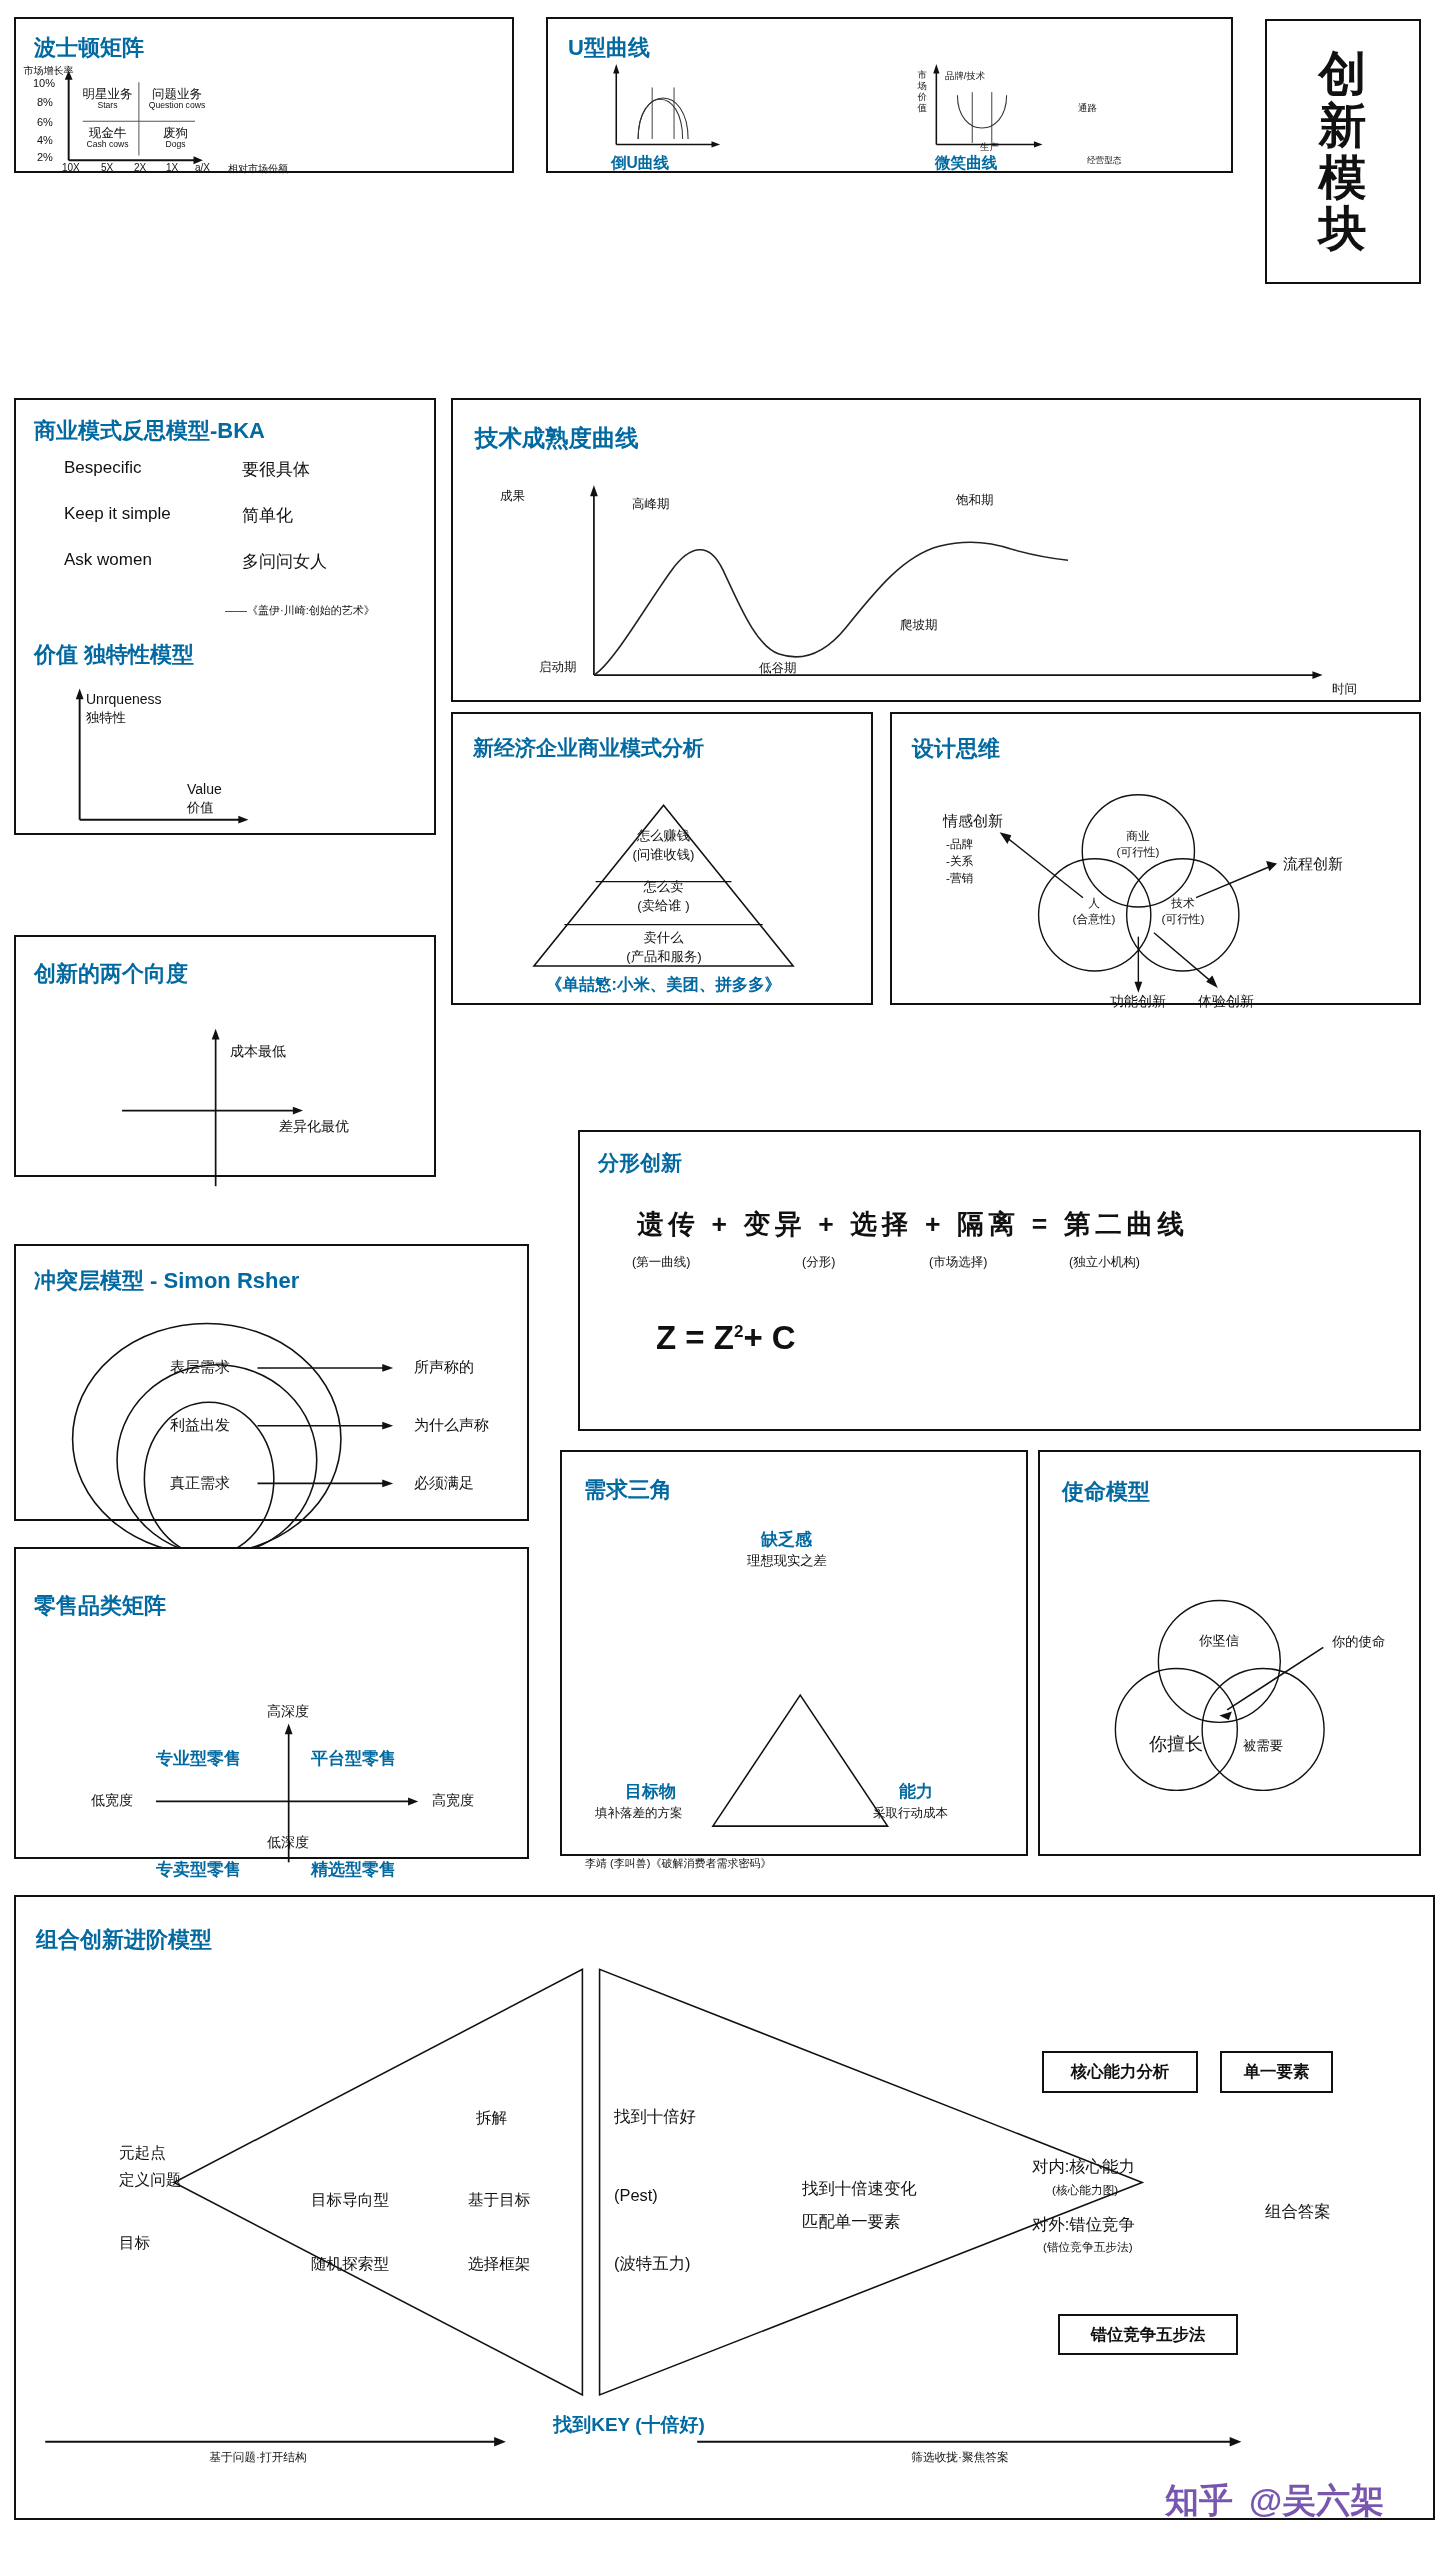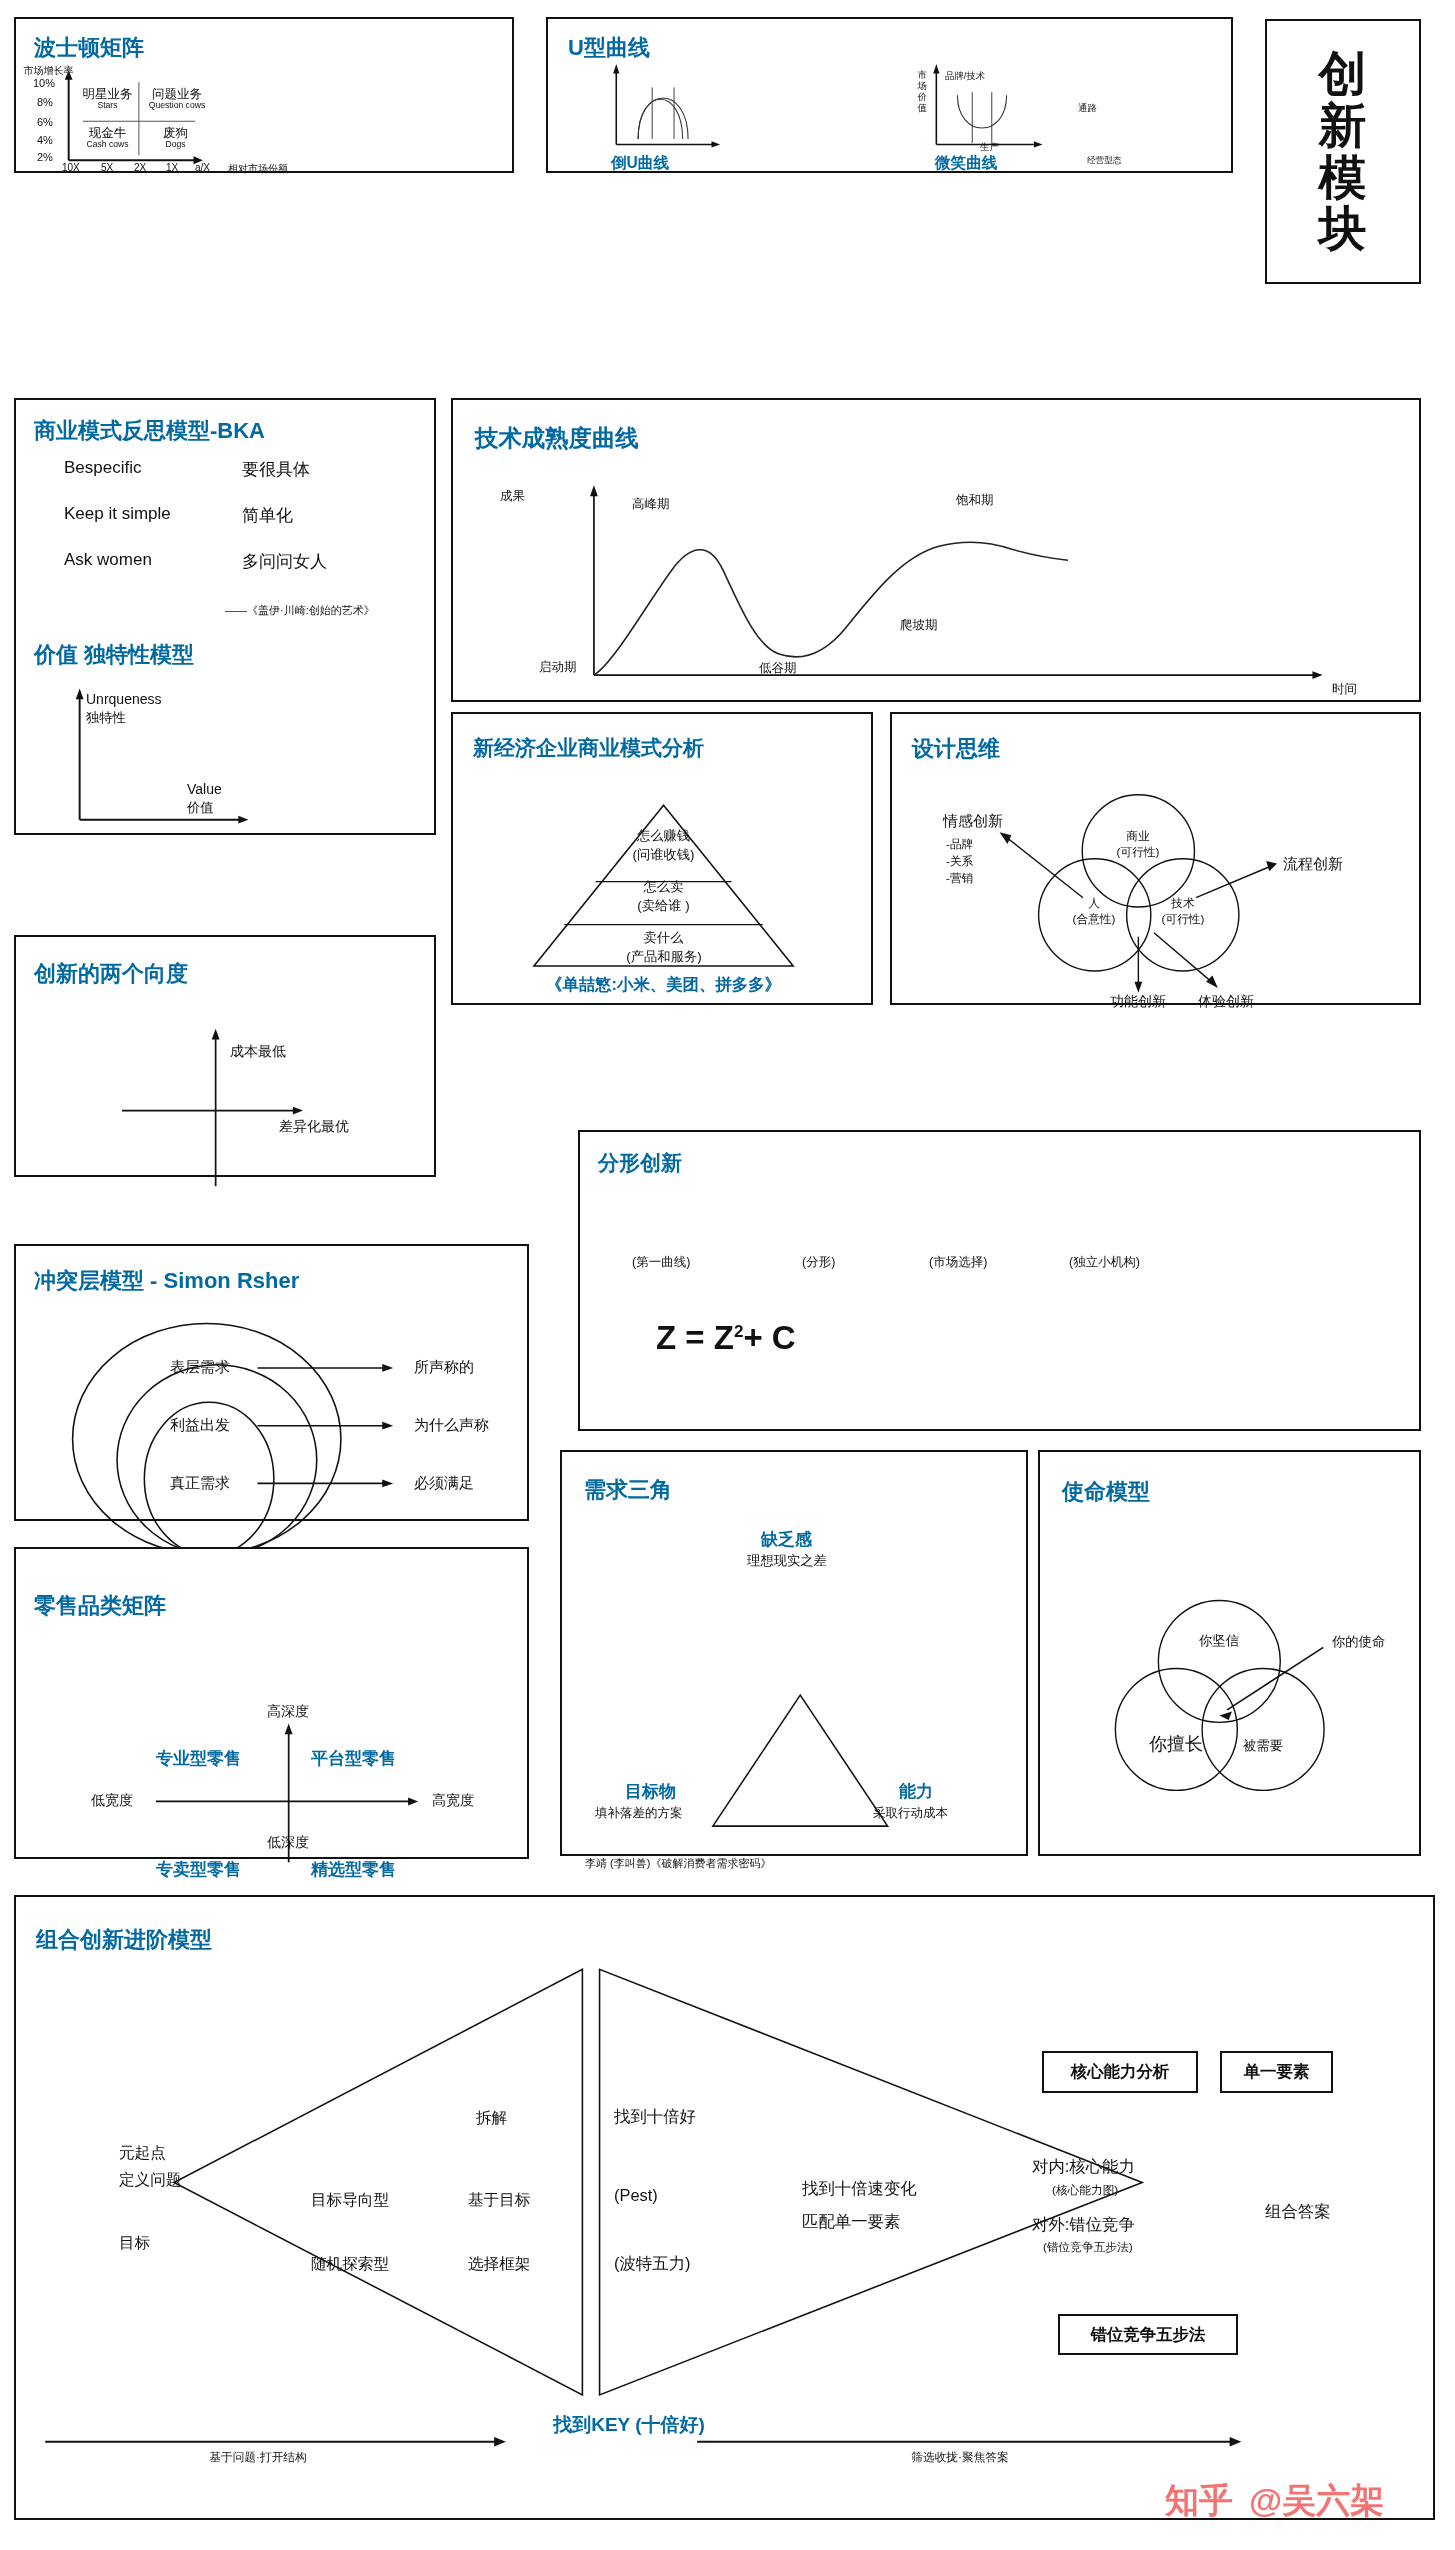--- a/index.html
+++ b/index.html
@@ -25,21 +25,21 @@
   .bigtitle-ch {
     font-size:48px; font-weight:bold; line-height:1.08;
     letter-spacing:0.8px; color:#111;
   }
   .boxed {
     position:absolute; border:2.3px solid #111; background:#fff;
     display:flex; align-items:center; justify-content:center;
     font-weight:bold; white-space:nowrap;
   }
   .wm {
-    position:absolute; color:#ef4444; font-weight:bold; opacity:.75;
+    position:absolute; color:#4c1d95; font-weight:bold; opacity:.75;
   }
   .ctr { text-align:center; }
 </style>
 </head>
 <body>
 
 <div class="canvas">
 
   <div class="panel" style="left:14px; top:17px; width:500px; height:156px;"></div>
   <div class="ptitle" style="left:34px; top:33px; font-size:22px;">波士顿矩阵</div>
@@ -245,20 +245,31 @@
   <div class="lbl" style="left:170px; top:1358px; font-size:15px;">表层需求</div>
   <div class="lbl" style="left:414px; top:1358px; font-size:15px;">所声称的</div>
   <div class="lbl" style="left:170px; top:1416px; font-size:15px;">利益出发</div>
   <div class="lbl" style="left:414px; top:1416px; font-size:15px;">为什么声称</div>
   <div class="lbl" style="left:170px; top:1474px; font-size:15px;">真正需求</div>
   <div class="lbl" style="left:414px; top:1474px; font-size:15px;">必须满足</div>
 
   <div class="panel" style="left:578px; top:1130px; width:843px; height:301px;"></div>
   <div class="ptitle" style="left:598px; top:1149px; font-size:21px;">分形创新</div>
 
+  <div style="position:absolute; left:637px; top:1206px; font-size:26.5px; font-weight:bold; letter-spacing:4.7px; white-space:nowrap;">
+    <span>遗传</span>
+    <span>+</span>
+    <span>变异</span>
+    <span>+</span>
+    <span>选择</span>
+    <span>+</span>
+    <span>隔离</span>
+    <span>=</span>
+    <span>第二曲线</span>
+  </div>
 
   <div class="lbl" style="left:632px; top:1254px; font-size:12.5px;">(第一曲线)</div>
   <div class="lbl" style="left:802px; top:1254px; font-size:12.5px;">(分形)</div>
   <div class="lbl" style="left:929px; top:1254px; font-size:12.5px;">(市场选择)</div>
   <div class="lbl" style="left:1069px; top:1254px; font-size:12.5px;">(独立小机构)</div>
 
   <div style="position:absolute; left:656px; top:1319px; font-size:33px; font-weight:bold; white-space:nowrap;">
     <span>Z = Z</span><sup style="font-size:17px;">2</sup><span>+ C</span>
   </div>
 

